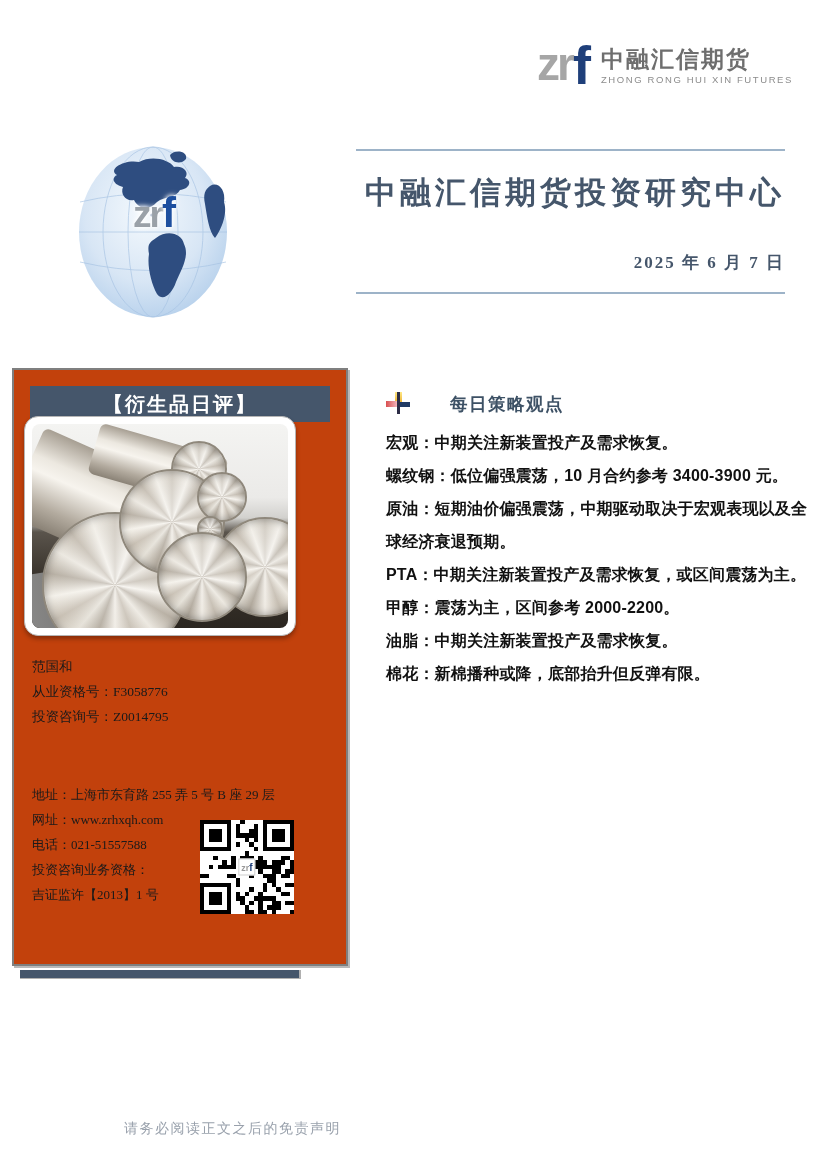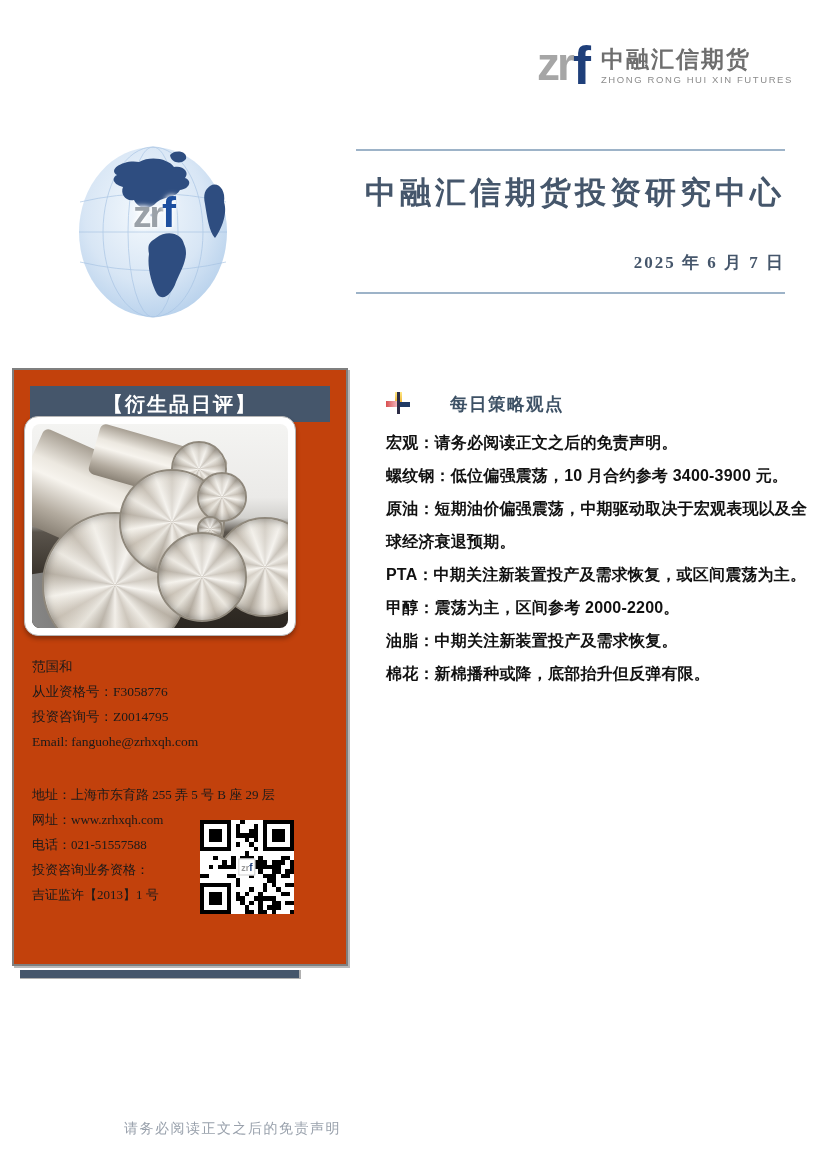--- a/index.html
+++ b/index.html
@@ -162,21 +162,20 @@
         <div class="rod" style="left:165px;top:92px;width:26px;height:26px;z-index:5;"></div>
         <div class="rod" style="left:183px;top:93px;width:100px;height:100px;z-index:5;"></div>
         <div class="rod" style="left:125px;top:108px;width:90px;height:90px;z-index:6;"></div>
       </div>
     </div>
 
     <div class="sb-analyst">
       <div>范国和</div>
       <div>从业资格号：F3058776</div>
       <div>投资咨询号：Z0014795</div>
-      <div>Email: fanguohe@zrhxqh.com</div>
     </div>
 
     <div class="sb-contact">
       <div>地址：上海市东育路 255 弄 5 号 B 座 29 层</div>
       <div>网址：www.zrhxqh.com</div>
       <div>电话：021-51557588</div>
       <div>投资咨询业务资格：</div>
       <div>吉证监许【2013】1 号</div>
     </div>
 
@@ -312,21 +311,21 @@
     <div class="section-head">
       <span class="strat-icon">
         <i class="si-y"></i>
           <i class="si-r"></i>
           <i class="si-b"></i>
           <i class="si-v"></i>
       </span>
       <span class="section-title">每日策略观点</span>
     </div>
     <div class="items">
-      <p>宏观：请务必阅读正文之后的免责声明。</p>
+      <p>宏观：中期关注新装置投产及需求恢复。</p>
       <p>螺纹钢：低位偏强震荡，10 月合约参考 3400-3900 元。</p>
       <p>原油：短期油价偏强震荡，中期驱动取决于宏观表现以及全球经济衰退预期。</p>
       <p>PTA：中期关注新装置投产及需求恢复，或区间震荡为主。</p>
       <p>甲醇：震荡为主，区间参考 2000-2200。</p>
       <p>油脂：中期关注新装置投产及需求恢复。</p>
       <p>棉花：新棉播种或降，底部抬升但反弹有限。</p>
     </div>
   </div>
 
   <div class="footer">请务必阅读正文之后的免责声明</div>

